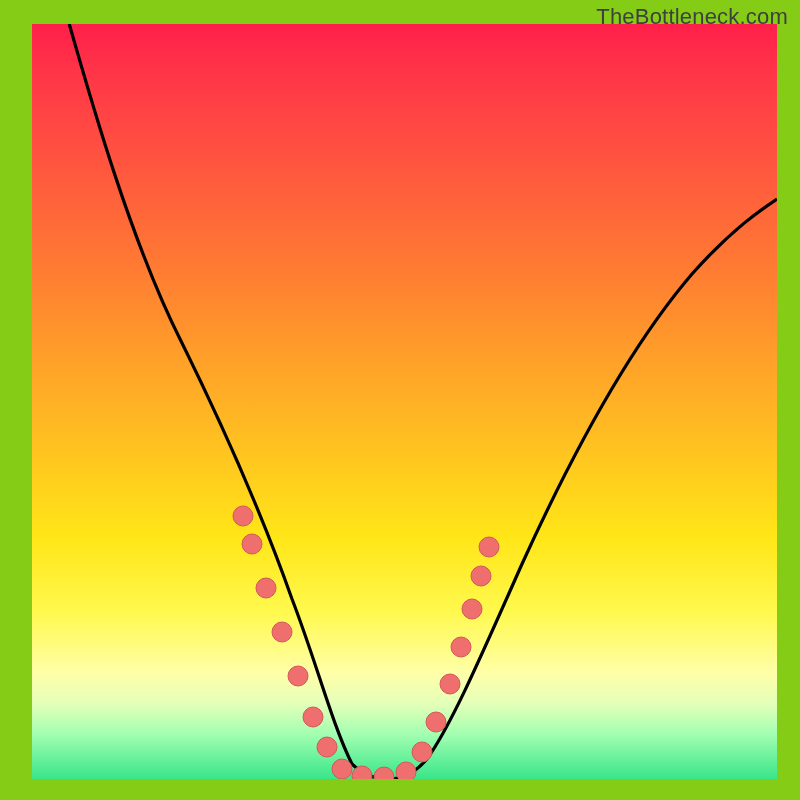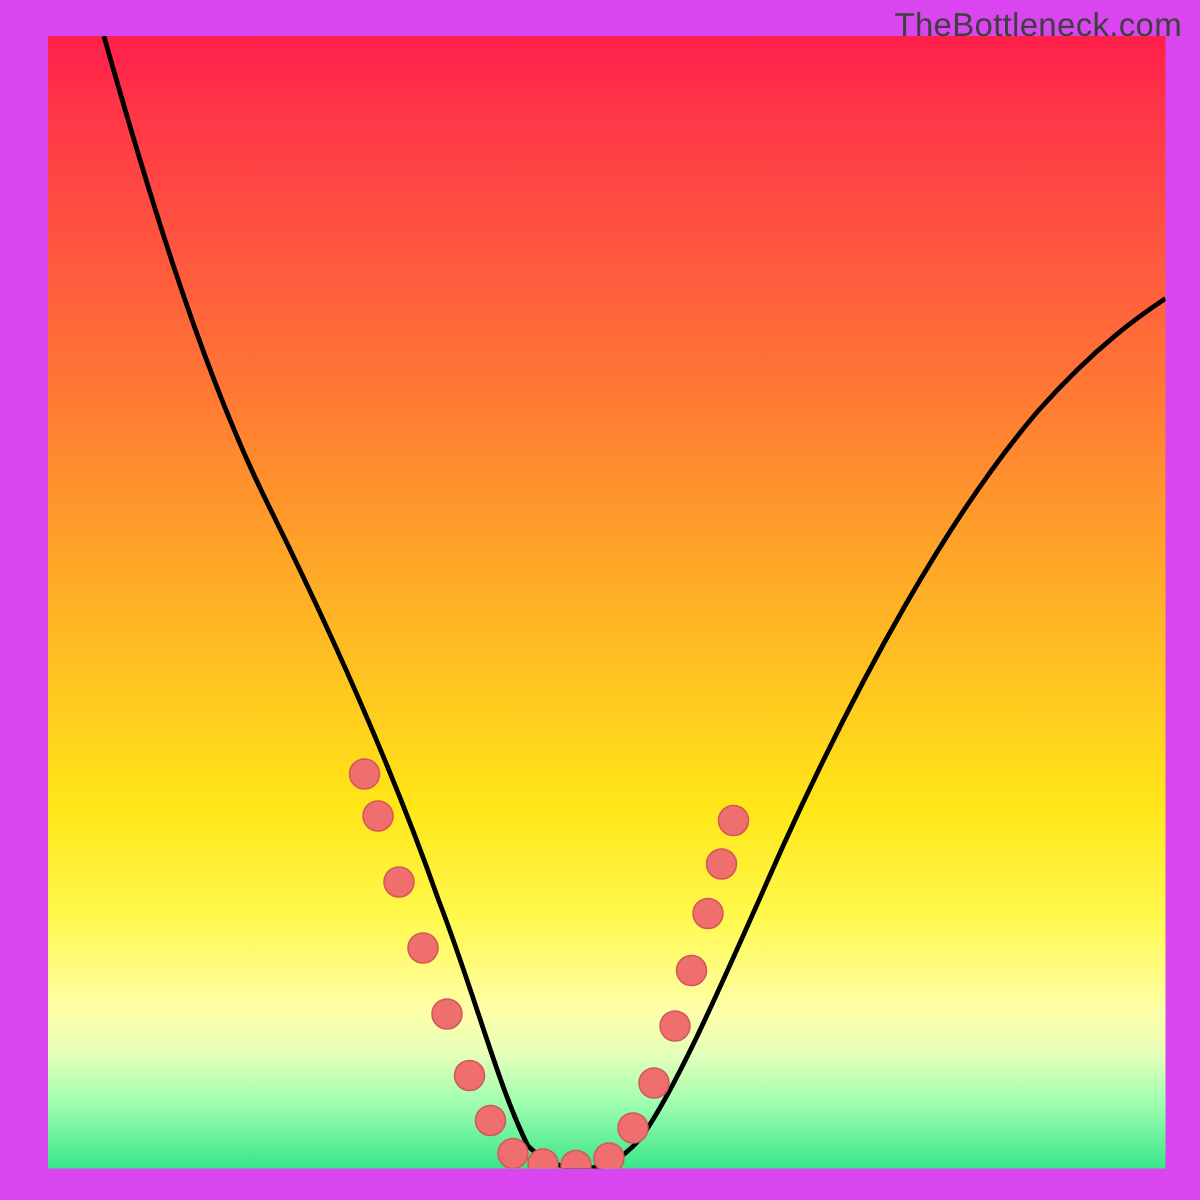--- a/index.html
+++ b/index.html
@@ -10,21 +10,21 @@
     overflow: hidden;
     background: #000;
     font-family: Arial, Helvetica, sans-serif;
   }
   .frame {
     position: absolute;
     left: 0;
     top: 0;
     width: 800px;
     height: 800px;
-    background: #d946ef;
+    background: #84cc16;
   }
   .plot {
     position: absolute;
     left: 32px;
     top: 24px;
     width: 745px;
     height: 755px;
     background: linear-gradient(
       to bottom,
       #ff1f4a 0%,

